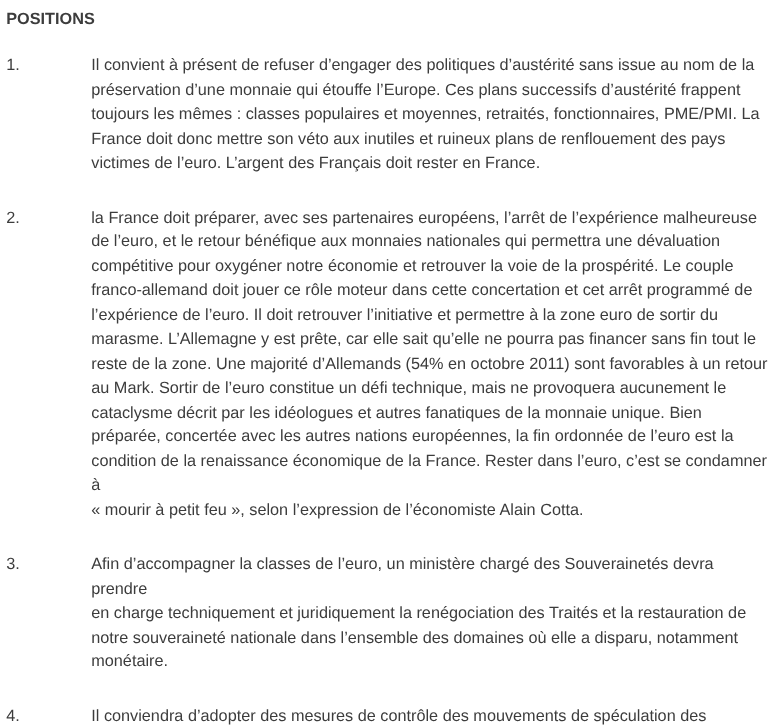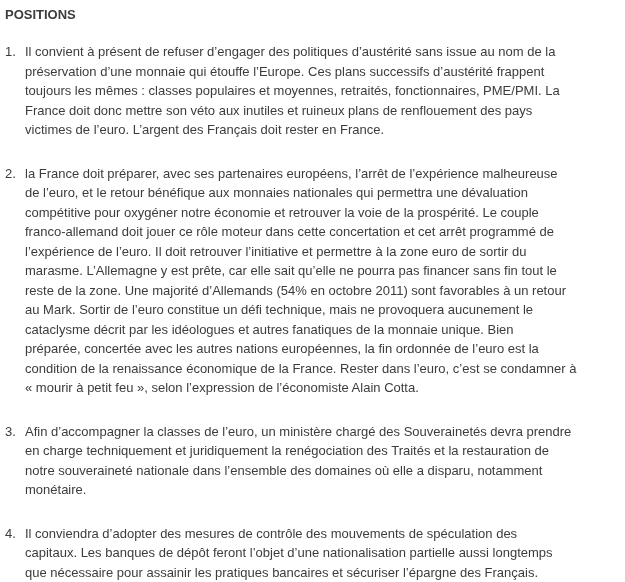--- a/index.html
+++ b/index.html
@@ -44,20 +44,21 @@
   }
   .item-number {
     flex: 0 0 20px;
     width: 20px;
     line-height: 19.5px;
   }
   .item-text {
     flex: 1 1 auto;
     white-space: pre-line;
     line-height: 19.5px;
+    margin-left: 48px;
   }
 </style>
 </head>
 <body>
 
 <div class="page">
   <h1 class="heading">POSITIONS</h1>
 
   <ol class="positions-list">
     <li class="item">

